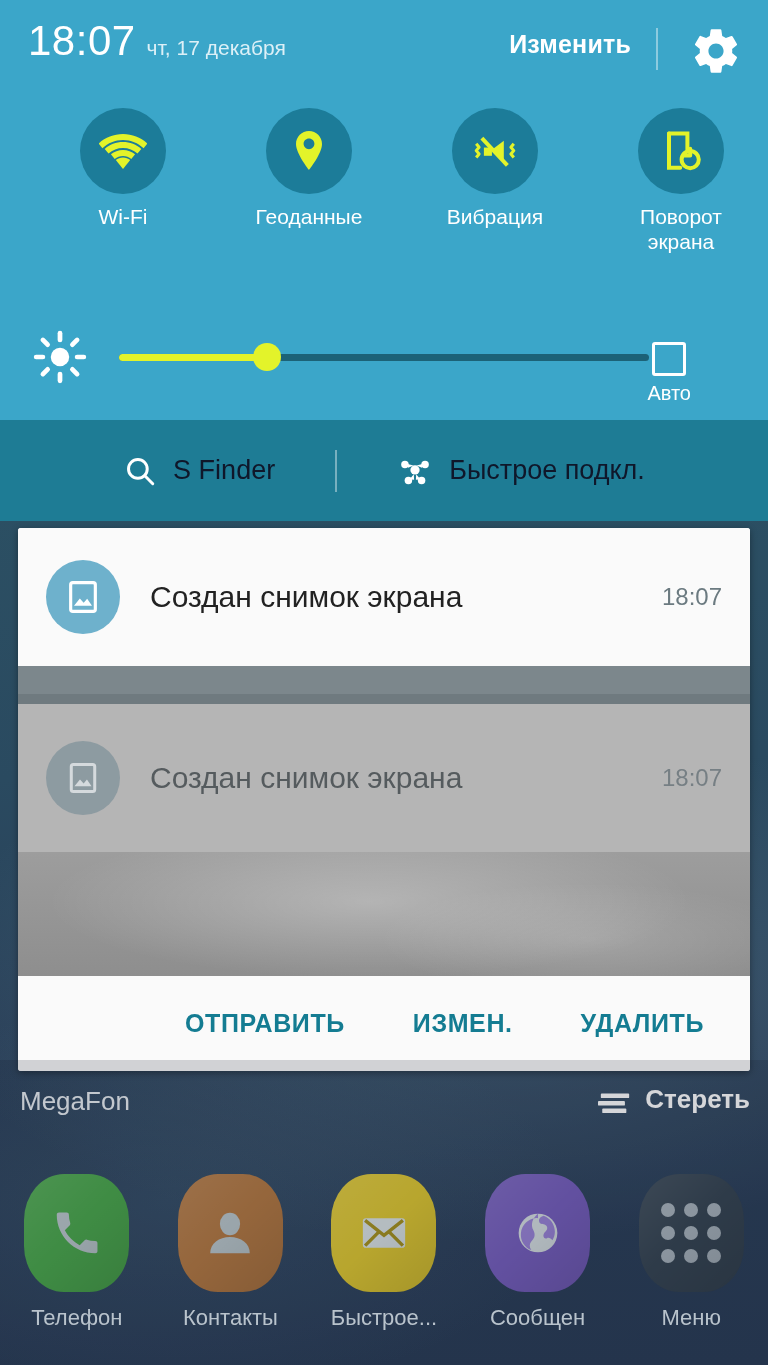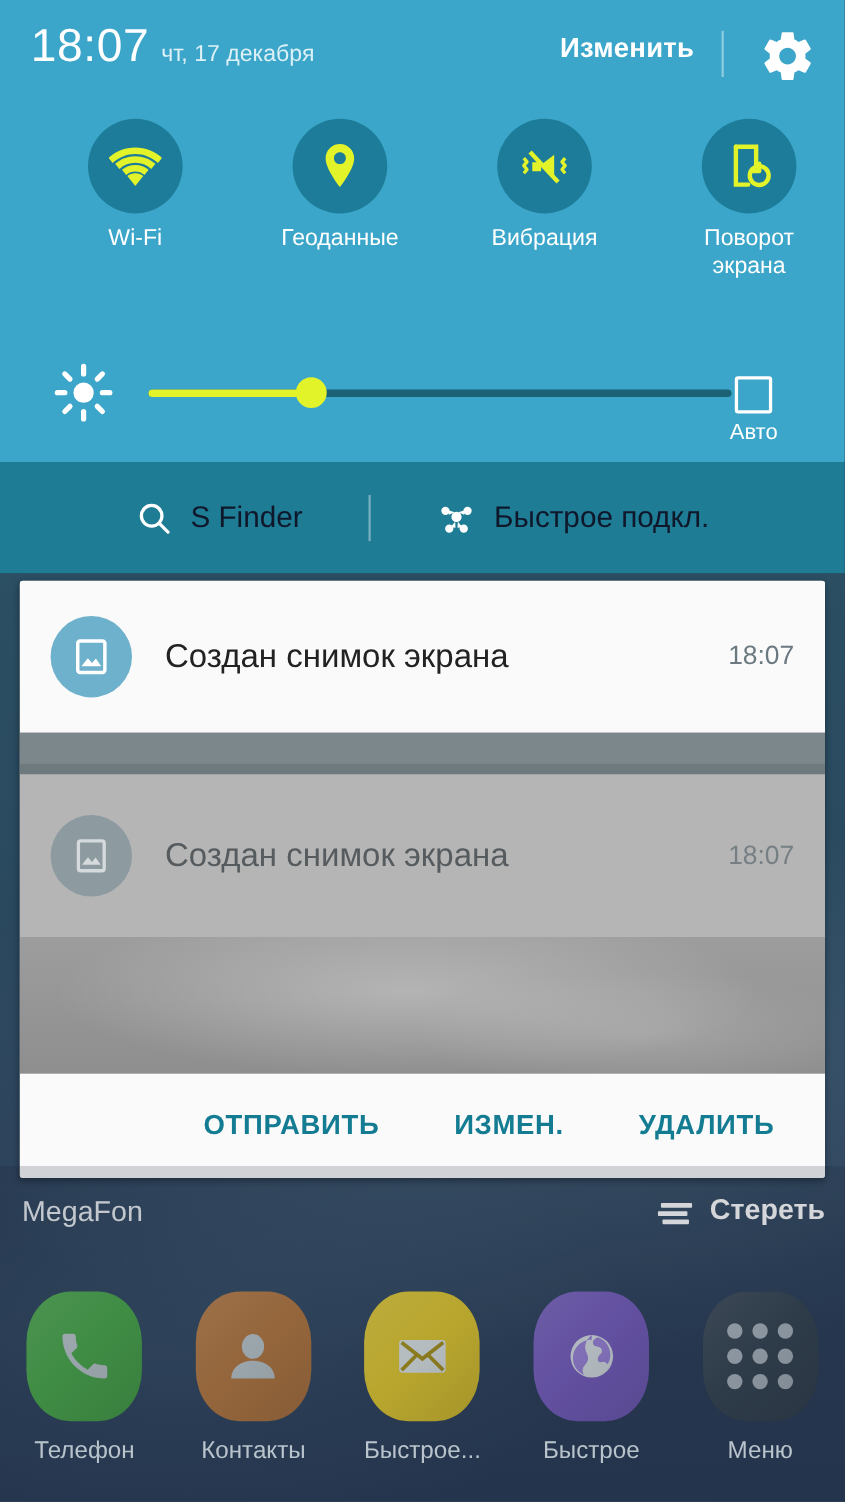--- a/index.html
+++ b/index.html
@@ -78,21 +78,21 @@
     display:flex; align-items:center; justify-content:center;
   }
   .toggle-label {
     margin-top:11px;
     font-size:21px; color:#ffffff; text-align:center;
     line-height:1.17; max-width:138px;
   }
 
   
   .brightness-row {
-    position:absolute; top:320px; left:17px; width:712px; height:100px;
+    position:absolute; top:320px; left:1px; width:712px; height:100px;
   }
   .bright-icon { position:absolute; left:32px; top:10px; width:54px; height:54px; }
   .slider {
     position:absolute; left:118px; top:30px; width:530px; height:14px;
   }
   .slider-track {
     position:absolute; left:0; top:4px; width:100%; height:7px;
     background:#1c6277; border-radius:4px;
   }
   .slider-fill {
@@ -464,21 +464,21 @@
       <div class="dock-label">Быстрое...</div>
     </div>
 
     <div class="dock-app">
       <div class="dock-icon" style="background:#6250a0">
         <svg viewBox="0 0 24 24" width="54" height="54">
           <circle cx="12" cy="12" r="8.6" fill="#b0b8bd"></circle>
           <path d="M12 3.4c-2.6 1.9-3.3 5-2.1 7.3 1.1 2.1.6 3.6-.8 5-1 1-1 2.6-.1 3.9-3-1.2-4.9-4.2-4.6-7.5.3-3.6 3.2-6.5 6.8-6.8.3 0 .5 0 .8.1zM14.5 4.3c2.9 1 5 3.8 5 7.1 0 1.4-.4 2.7-1.1 3.8-.6-.8-1.6-1.3-2.4-.9-.8.4-1.6-.2-1.6-1.1 0-1 .7-1.6 1.3-2.3.7-.8.5-2-.4-2.5-1-.6-2.2-.2-2.7-1.2-.4-.8-.1-1.9.9-2.4.3-.2.7-.4 1-.5z" fill="#7f6eb5"></path>
         </svg>
       </div>
-      <div class="dock-label">Быстрое</div>
+      <div class="dock-label">Сообщен</div>
     </div>
 
     <div class="dock-app">
       <div class="dock-icon" style="background:#2e3b49">
         <div class="grid-dots">
           <span></span>
             <span></span>
             <span></span>
           <span></span>
             <span></span>

